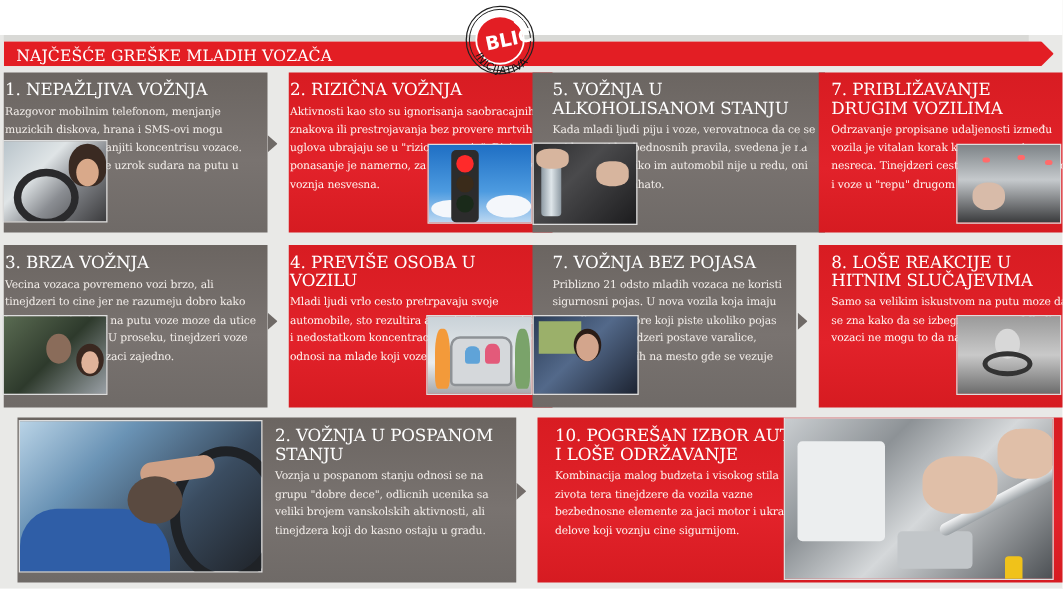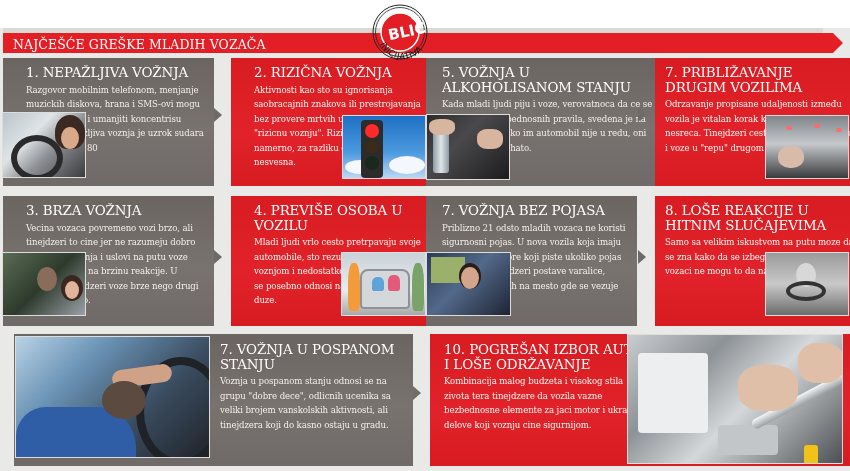--- a/index.html
+++ b/index.html
@@ -12,21 +12,21 @@
     position: absolute; left: 3px; top: 33px; width: 840px; height: 20px;
     background: #e31e24;
     clip-path: polygon(0 0, 98.8% 0, 100% 50%, 98.8% 100%, 0 100%);
   }
   .banner-shade { position: absolute; left: 3px; top: 28px; width: 820px; height: 5px; background: #d9d9d6; }
   .banner-title {
     position: absolute; left: 13px; top: 37px; color: #fff;
     font-family: "DejaVu Serif", serif; font-size: 12.5px; letter-spacing: 0.1px;
   }
 
-  .tile { position: absolute; overflow: hidden; padding: 8px 6px 0 23px; }
+  .tile { position: absolute; overflow: hidden; padding: 8px 6px 0 1px; }
   .tile.gray { background: linear-gradient(180deg, #6b6561 0%, #797370 55%, #6f6a67 100%); }
   .tile.red { background: linear-gradient(180deg, #d81c22 0%, #e2222a 60%, #d61b21 100%); margin-left: 17px; }
   .tile h2 {
     color: #fff; font-family: "DejaVu Serif", serif; font-weight: normal;
     font-size: 13.4px; line-height: 14.5px; letter-spacing: -0.1px;
   }
   .tile p {
     color: #f3eeea; font-family: "DejaVu Serif", serif; font-size: 8.6px;
     line-height: 14.5px; margin-top: 2px; letter-spacing: -0.1px;
   }
@@ -180,21 +180,21 @@
   <h2>8. LOŠE REAKCIJE U HITNIM SLUČAJEVIMA</h2>
   <p>Samo sa velikim iskustvom na putu moze da se zna kako da se izbegne nesreca. Mladi vozaci ne mogu to da nauce u ucionicama.</p>
 </div>
 <div class="notch" style="left:638px;top:250px;"></div>
 <div class="photo ph-kid" style="left:765px;top:252px;width:84px;height:64px;">
   <div class="face"></div>
   <div class="wheel"></div>
 </div>
 
 <div class="tile gray" style="left:14px;top:334px;width:399px;height:132px;padding-left:206px;padding-top:9px;">
-  <h2>7. VOŽNJA U POSPANOM STANJU</h2>
+  <h2>2. VOŽNJA U POSPANOM STANJU</h2>
   <p>Voznja u pospanom stanju odnosi se na grupu "dobre dece", odlicnih ucenika sa veliki brojem vanskolskih aktivnosti, ali tinejdzera koji do kasno ostaju u gradu.</p>
 </div>
 <div class="photo ph-sleep" style="left:15px;top:336px;width:195px;height:122px;">
   <div class="wheel"></div>
   <div class="body"></div>
   <div class="arm"></div>
   <div class="head"></div>
 </div>
 <div class="tile red" style="left:413px;top:334px;width:10px;height:132px;padding:0;"></div>
 <div class="notch" style="left:413px;top:386px;background:#736d6a;"></div>

